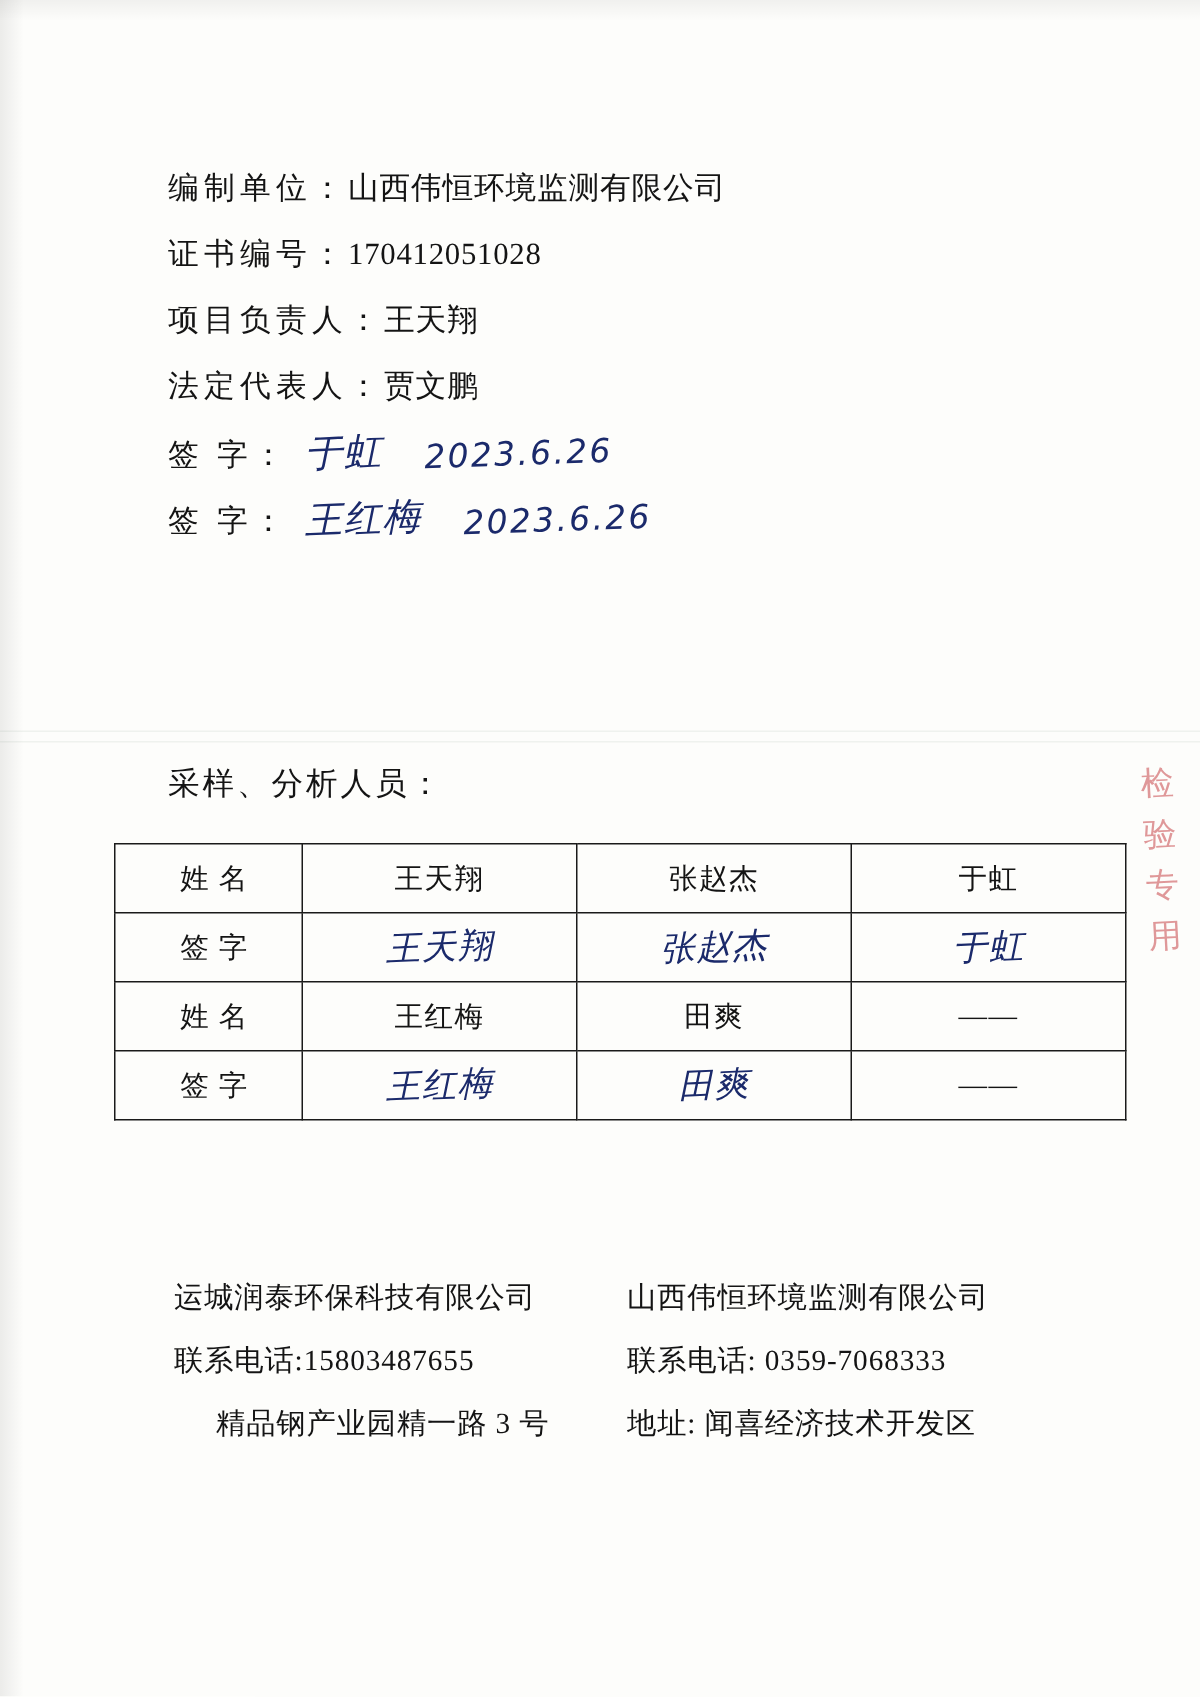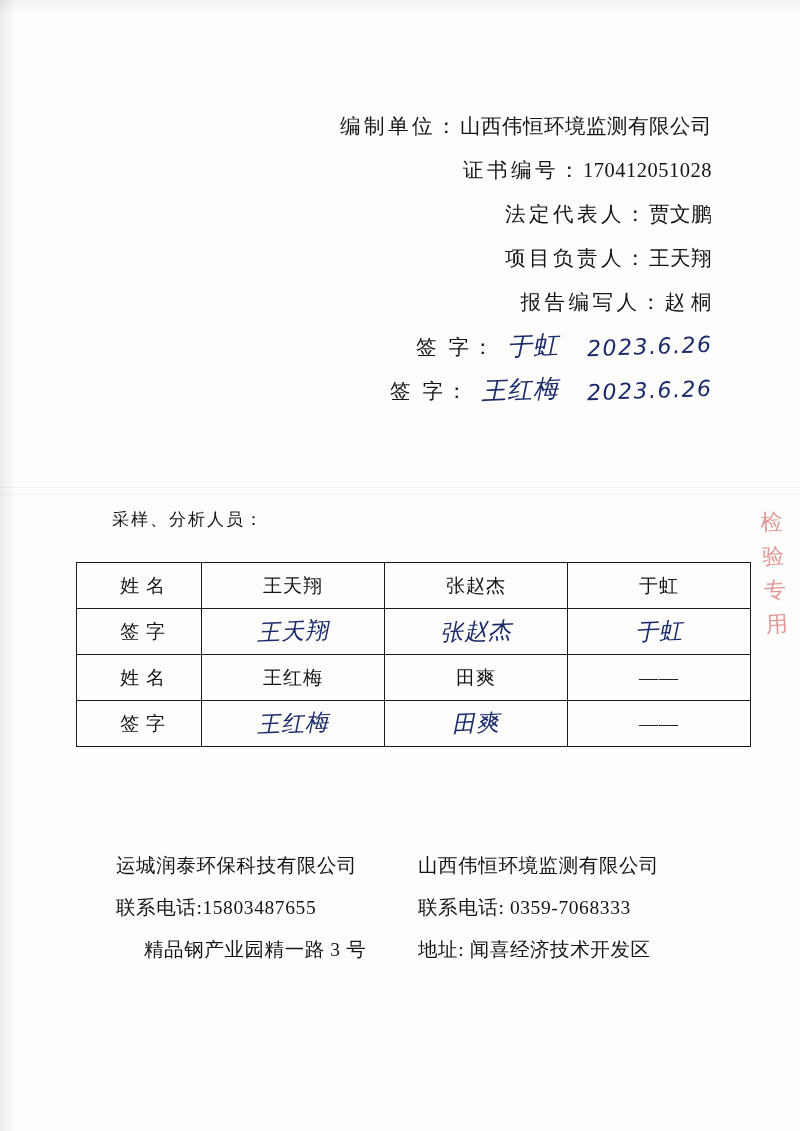--- a/index.html
+++ b/index.html
@@ -76,21 +76,20 @@
     top: 104px;
     width: 600px;
   }
   .info-row {
     font-size: 20.5px;
     line-height: 44px;
     letter-spacing: 0.5px;
     white-space: nowrap;
     position: relative;
     height: 44px;
-    text-align: right;
   }
   .label {
     letter-spacing: 3.5px;
   }
   .value {
     letter-spacing: 0.5px;
   }
 
   
   .sig {
@@ -111,21 +110,21 @@
     display: inline-block;
     transform: rotate(-2deg);
   }
   .sig-row .sig { margin-left: 10px; }
   .sig-row .sig-date { margin-left: 28px; }
 
   .section-title {
     position: absolute;
     left: 112px;
     top: 508px;
-    font-size: 17px;
+    font-size: 21px;
     letter-spacing: 2px;
   }
 
   table.people {
     position: absolute;
     left: 76px;
     top: 562px;
     width: 640px;
     border-collapse: collapse;
     table-layout: fixed;
@@ -199,30 +198,27 @@
 
     <div class="info-row">
       <span class="label">编制单位：</span><span class="value">山西伟恒环境监测有限公司</span>
     </div>
 
     <div class="info-row">
       <span class="label">证书编号：</span><span class="value">170412051028</span>
     </div>
 
     <div class="info-row">
+      <span class="label">项目负责人：</span><span class="value">王天翔</span>
+    </div>
+
+    <div class="info-row">
       <span class="label">法定代表人：</span><span class="value">贾文鹏</span>
     </div>
 
-    <div class="info-row">
-      <span class="label">项目负责人：</span><span class="value">王天翔</span>
-    </div>
-
-    <div class="info-row">
-      <span class="label">报告编写人：</span><span class="value">赵 桐</span>
-    </div>
 
 
     <div class="info-row sig-row">
       <span class="label">签 字：</span><span class="sig">于虹</span><span class="sig-date">2023.6.26</span>
     </div>
 
 
     <div class="info-row sig-row">
       <span class="label">签 字：</span><span class="sig">王红梅</span><span class="sig-date">2023.6.26</span>
     </div>

